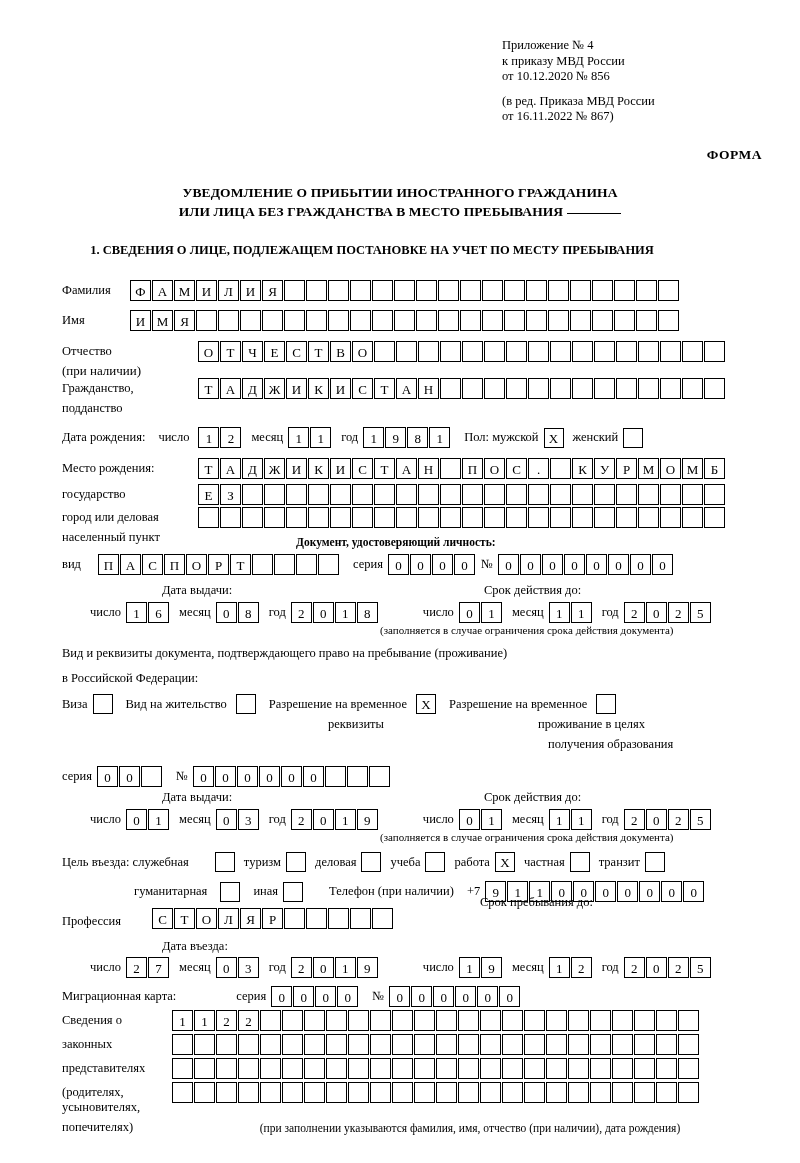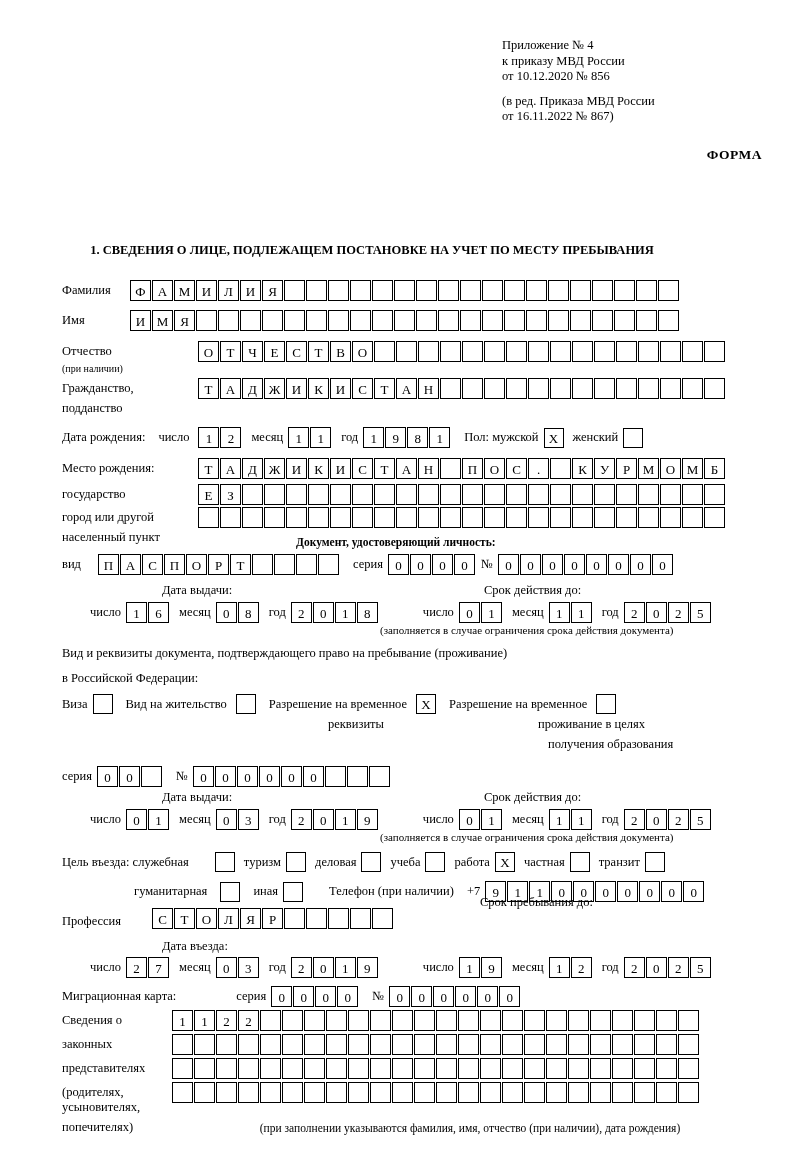--- a/index.html
+++ b/index.html
@@ -70,21 +70,21 @@
   }
   
   .row {
     position: absolute;
     display: flex;
     align-items: center;
     font-size: 12.5px;
     white-space: nowrap;
   }
   .lbl { font-size: 12.5px; }
-  .lbl.small { font-size: 10px; }
+  .lbl.small { font-size: 13px; }
   .bold { font-weight: bold; }
 
   
   .boxes { display: flex; }
   .bx {
     width: 21px;
     height: 21px;
     border: 1px solid #000;
     margin-right: 1px;
     font-size: 13px;
@@ -112,20 +112,24 @@
   <div class="header-block">
     <div>Приложение № 4</div>
     <div>к приказу МВД России</div>
     <div>от 10.12.2020 № 856</div>
     <div class="grp2">(в ред. Приказа МВД России</div>
     <div>от 16.11.2022 № 867)</div>
   </div>
 
   <div class="forma">ФОРМА</div>
 
+  <div class="doc-title">
+    <div>УВЕДОМЛЕНИЕ О ПРИБЫТИИ ИНОСТРАННОГО ГРАЖДАНИНА</div>
+    <div><span>ИЛИ ЛИЦА БЕЗ ГРАЖДАНСТВА В МЕСТО ПРЕБЫВАНИЯ</span><span class="underline-after"></span></div>
+  </div>
 
   <div class="section-title">1. СВЕДЕНИЯ О ЛИЦЕ, ПОДЛЕЖАЩЕМ ПОСТАНОВКЕ НА УЧЕТ ПО МЕСТУ ПРЕБЫВАНИЯ</div>
 
   <div class="row" style="top:280px; left:62px;">
     <span class="lbl" style="width:68px;">Фамилия</span>
     <span class="boxes">
         <span class="bx">Ф</span>
         <span class="bx">А</span>
         <span class="bx">М</span>
         <span class="bx">И</span>
@@ -341,21 +345,21 @@
         <span class="bx"></span>
         <span class="bx"></span>
         <span class="bx"></span>
         <span class="bx"></span>
         <span class="bx"></span>
         <span class="bx"></span>
         <span class="bx"></span>
       </span>
   </div>
   <div class="row" style="top:507px; left:62px;">
-    <span class="lbl" style="width:136px;">город или другой</span>
+    <span class="lbl" style="width:136px;">город или деловая</span>
     <span class="boxes">
         <span class="bx"></span>
         <span class="bx"></span>
         <span class="bx"></span>
         <span class="bx"></span>
         <span class="bx"></span>
         <span class="bx"></span>
         <span class="bx"></span>
         <span class="bx"></span>
         <span class="bx"></span>

